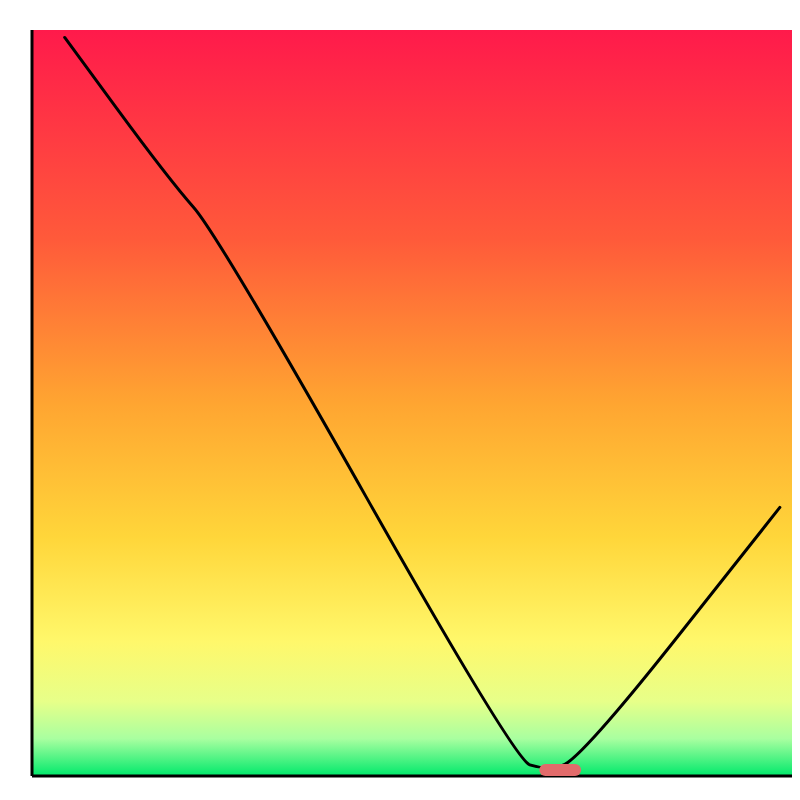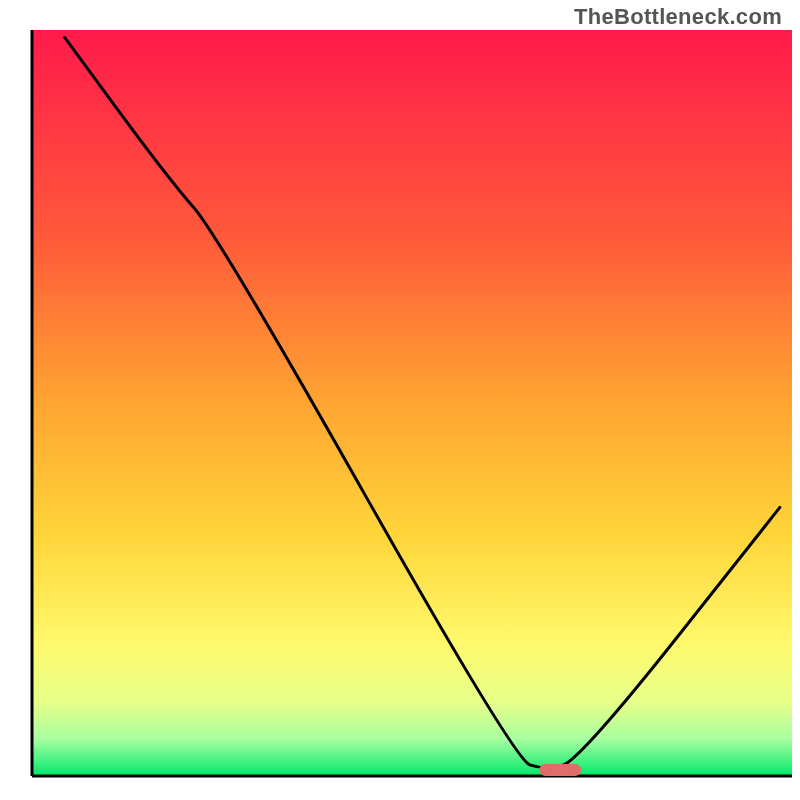--- a/index.html
+++ b/index.html
@@ -28,21 +28,20 @@
   svg {
     position: absolute;
     top: 0;
     left: 0;
   }
 </style>
 </head>
 <body>
 
 <div class="chart-container">
-  <div class="watermark">TheBottleneck.com</div>
 
   <svg width="800" height="800" viewBox="0 0 800 800">
     <defs>
       <linearGradient id="bg-grad" x1="0" y1="0" x2="0" y2="1">
           <stop offset="0%" stop-color="#ff1a4b"></stop>
           <stop offset="28.000000000000004%" stop-color="#ff5a3a"></stop>
           <stop offset="50%" stop-color="#ffa531"></stop>
           <stop offset="68%" stop-color="#ffd63a"></stop>
           <stop offset="82%" stop-color="#fff86b"></stop>
           <stop offset="90%" stop-color="#e7ff89"></stop>

